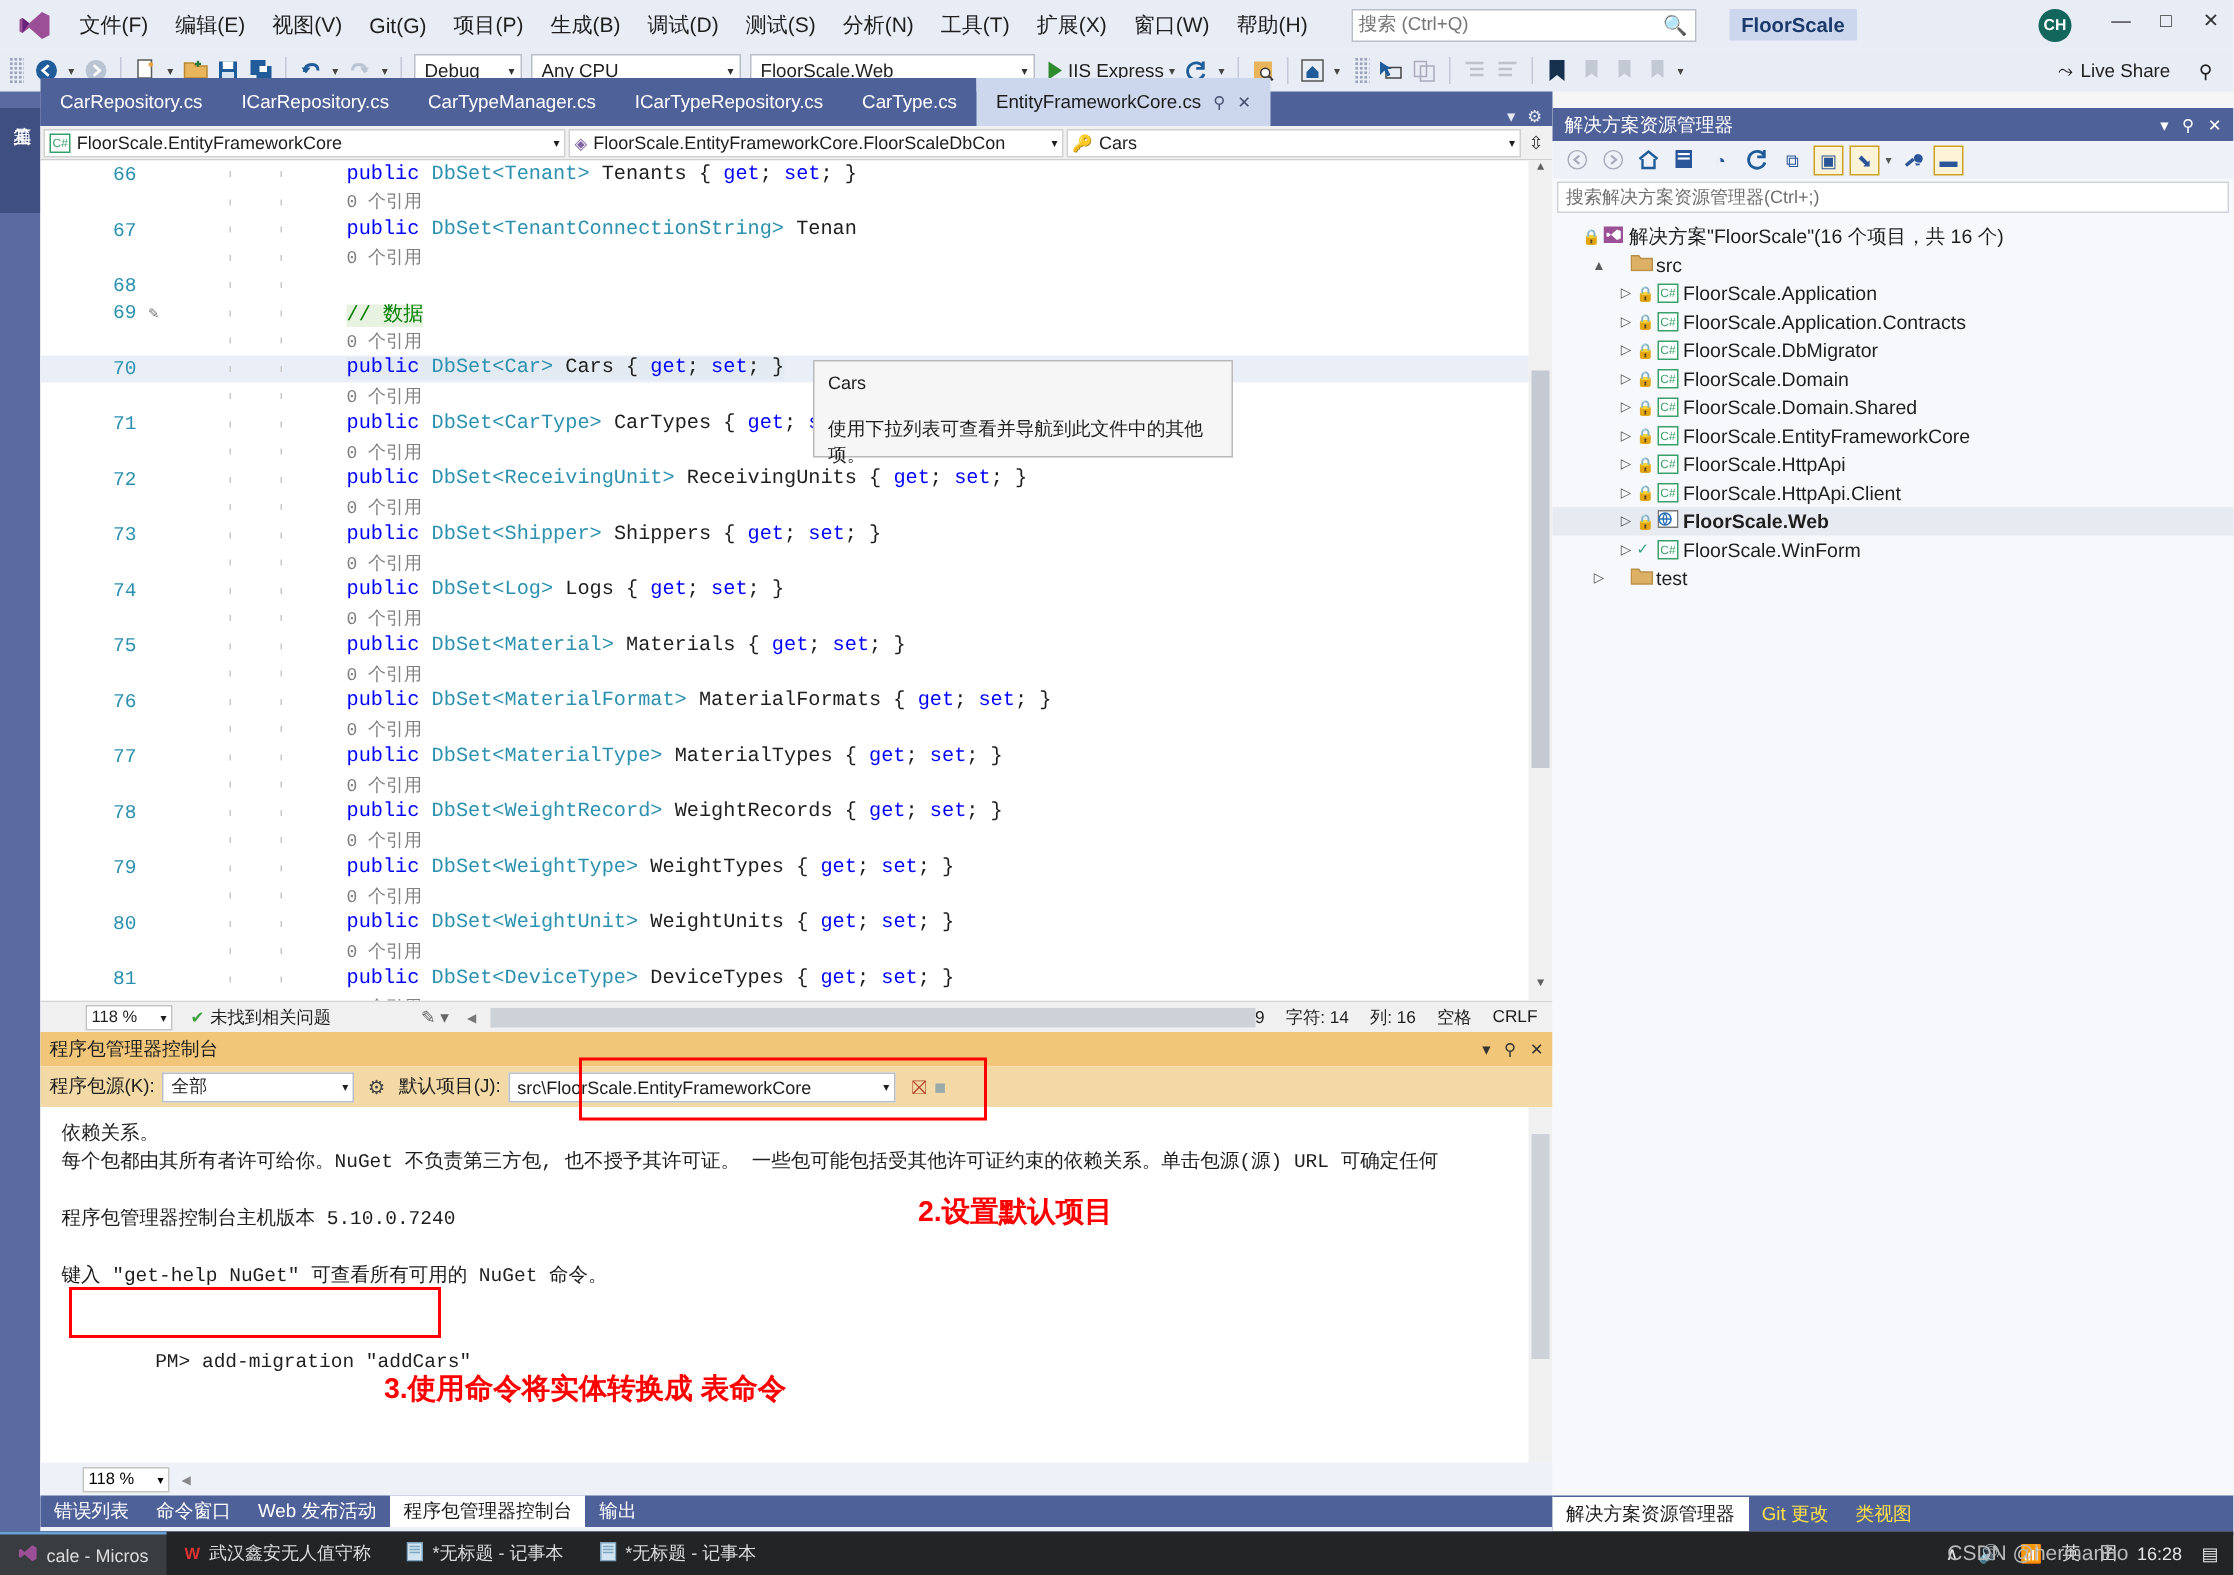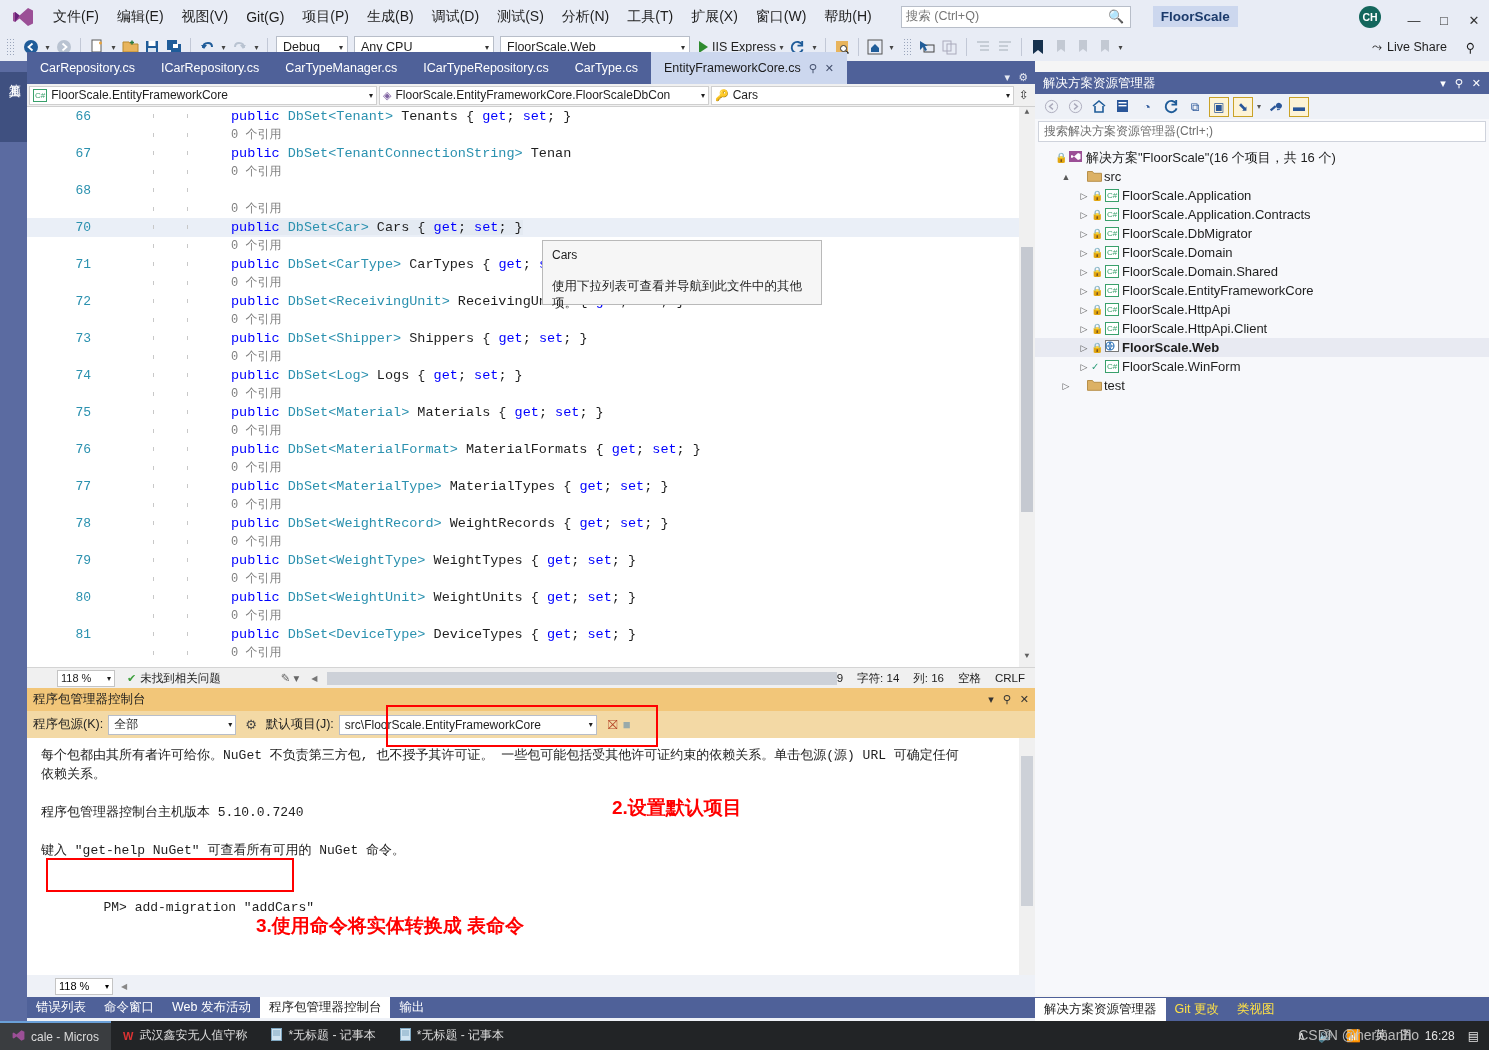--- a/index.html
+++ b/index.html
@@ -26,21 +26,21 @@
     margin-left: 20px; width: 230px; height: 22px; background: #fff;
     border: 1px solid #b8bec9; display: flex; align-items: center; padding: 0 4px;
     font-size: 12.5px; color: #666; position: relative;
   }
   .search-box .ph { color:#767676; }
   .search-ico { position:absolute; right: 5px; top:2px; font-size: 13px; color:#444; }
   .sln-name {
     margin-left: 22px; font-size: 13.5px; font-weight: bold; color: #1b3a6b;
     background:#ccd7ee; padding: 3px 8px;
   }
-  .tb-right { margin-left: auto; display: flex; align-items: flex-end; }
+  .tb-right { margin-left: auto; display: flex; align-items: flex-start; }
   .avatar {
     width: 22px; height: 22px; border-radius: 50%; background: #13665c; color: #fff;
     font-size: 10.5px; display: flex; align-items: center; justify-content: center;
     margin-right: 18px; font-weight: bold;
   }
   .wbtn { width: 30px; text-align: center; font-size: 13px; color:#333; }
 
   
   .toolbar {
     position: absolute; left: 0; top: 33px; width: 1489px; height: 28px;
@@ -455,20 +455,21 @@
       <div class="navicon-split">⇳</div>
     </div>
 
     <div class="codearea">
       <div class="code-scroll" id="code-lines">
           <div class="crow"><span class="gut">66</span><span class="pen"></span><span class="ind"></span><span><span class="kw">public </span><span class="ty">DbSet&lt;Tenant&gt; </span><span class="pl">Tenants { </span><span class="kw">get</span><span class="pl">; </span><span class="kw">set</span><span class="pl">; }</span></span></div>
           <div class="crow"><span class="gut"></span><span class="pen"></span><span class="ind"></span><span class="refline">0 个引用</span></div>
           <div class="crow"><span class="gut">67</span><span class="pen"></span><span class="ind"></span><span><span class="kw">public </span><span class="ty">DbSet&lt;TenantConnectionString&gt; </span><span class="pl">Tenan</span></span></div>
           <div class="crow"><span class="gut"></span><span class="pen"></span><span class="ind"></span><span class="refline">0 个引用</span></div>
           <div class="crow"><span class="gut">68</span><span class="pen"></span><span class="ind"></span><span></span></div>
+          <div class="crow"><span class="gut">69</span><span class="pen">✎</span><span class="ind"></span><span><span class="cm cmhl">// 数据</span></span></div>
           <div class="crow"><span class="gut"></span><span class="pen"></span><span class="ind"></span><span class="refline">0 个引用</span></div>
           <div class="crow sel-line"><span class="gut">70</span><span class="pen"></span><span class="ind"></span><span><span class="kw hl">public </span><span class="ty hl">DbSet&lt;Car&gt; </span><span class="pl hl">Cars { </span><span class="kw hl">get</span><span class="pl hl">; </span><span class="kw hl">set</span><span class="pl hl">; }</span></span></div>
           <div class="crow"><span class="gut"></span><span class="pen"></span><span class="ind"></span><span class="refline">0 个引用</span></div>
           <div class="crow"><span class="gut">71</span><span class="pen"></span><span class="ind"></span><span><span class="kw">public </span><span class="ty">DbSet&lt;CarType&gt; </span><span class="pl">CarTypes { </span><span class="kw">get</span><span class="pl">; </span><span class="kw">set</span><span class="pl">; }</span></span></div>
           <div class="crow"><span class="gut"></span><span class="pen"></span><span class="ind"></span><span class="refline">0 个引用</span></div>
           <div class="crow"><span class="gut">72</span><span class="pen"></span><span class="ind"></span><span><span class="kw">public </span><span class="ty">DbSet&lt;ReceivingUnit&gt; </span><span class="pl">ReceivingUnits { </span><span class="kw">get</span><span class="pl">; </span><span class="kw">set</span><span class="pl">; }</span></span></div>
           <div class="crow"><span class="gut"></span><span class="pen"></span><span class="ind"></span><span class="refline">0 个引用</span></div>
           <div class="crow"><span class="gut">73</span><span class="pen"></span><span class="ind"></span><span><span class="kw">public </span><span class="ty">DbSet&lt;Shipper&gt; </span><span class="pl">Shippers { </span><span class="kw">get</span><span class="pl">; </span><span class="kw">set</span><span class="pl">; }</span></span></div>
           <div class="crow"><span class="gut"></span><span class="pen"></span><span class="ind"></span><span class="refline">0 个引用</span></div>
           <div class="crow"><span class="gut">74</span><span class="pen"></span><span class="ind"></span><span><span class="kw">public </span><span class="ty">DbSet&lt;Log&gt; </span><span class="pl">Logs { </span><span class="kw">get</span><span class="pl">; </span><span class="kw">set</span><span class="pl">; }</span></span></div>
@@ -540,22 +541,22 @@
       <span style="font-size:13px;color:#444;margin:0 4px">⚙</span>
       <span>默认项目(J):</span>
       <div class="pmc-combo" style="width:258px">
         <span style="flex:1">src\FloorScale.EntityFrameworkCore</span>
         <span style="font-size:8px">▾</span>
       </div>
       <span style="margin-left:6px;color:#b5472a;font-size:13px">⛝</span>
       <span style="color:#9aa;font-size:13px">■</span>
     </div>
     <div class="pmc-body">
+      <div class="pline">依赖关系。</div>
       <div class="pline">每个包都由其所有者许可给你。NuGet 不负责第三方包, 也不授予其许可证。 一些包可能包括受其他许可证约束的依赖关系。单击包源(源) URL 可确定任何</div>
-      <div class="pline">依赖关系。</div>
       <div class="pline" style="height:19px">&nbsp;</div>
       <div class="pline">程序包管理器控制台主机版本 5.10.0.7240</div>
       <div class="pline" style="height:19px">&nbsp;</div>
       <div class="pline">键入 "get-help NuGet" 可查看所有可用的 NuGet 命令。</div>
       <div class="pline" style="height:19px">&nbsp;</div>
       <div class="pline">
         <span>PM&gt;</span><span> </span><span>add-migration "addCars"</span>
       </div>
     </div>
     <div class="pmc-vs">

